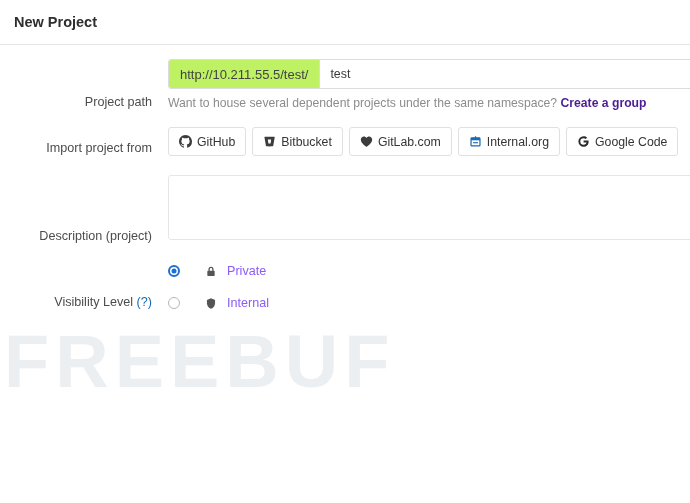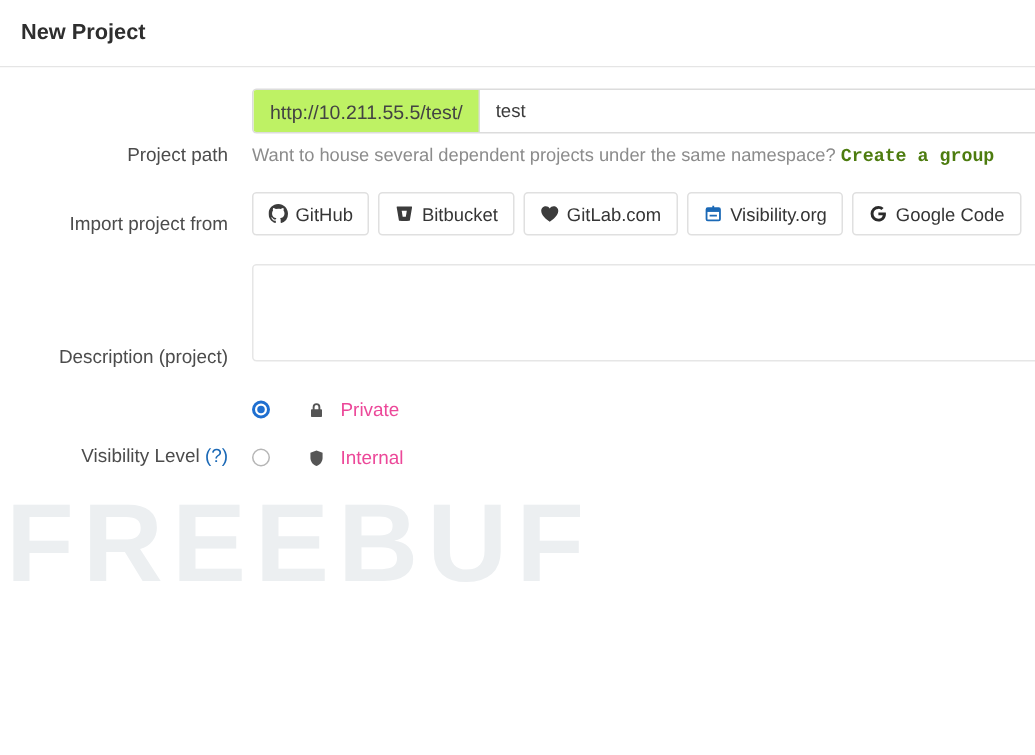--- a/index.html
+++ b/index.html
@@ -113,24 +113,23 @@
     background: #fff;
     min-width: 0;
   }
   .help-text {
     font-size: 12.2px;
     color: #8c8c8c;
     margin-top: 7px;
     white-space: nowrap;
   }
   .help-text a {
-    color: #4d7c0f;
+    color: #4c1d95;
     text-decoration: none;
     font-weight: bold;
-    font-family: Liberation Mono, monospace;
   }
 
   
   .import-row { margin-top: 17px; }
   .btn-group {
     display: flex;
     gap: 6px;
     white-space: nowrap;
   }
   .import-btn {
@@ -207,21 +206,21 @@
   .vis-icon {
     width: 14px; height: 14px;
     display: inline-flex;
     align-items: center;
     justify-content: center;
     margin-right: 9px;
     flex: none;
   }
   .vis-name {
     font-size: 12.6px;
-    color: #ec4899;
+    color: #8b5cf6;
   }
   .vis-desc {
     font-size: 12.5px;
     color: #4a4a4a;
     margin-top: 4px;
     margin-left: 61px;
   }
 
   
   .footer-divider {
@@ -331,21 +330,21 @@
 
           <button class="import-btn">
             <span class="ic">
               <svg width="13" height="13" viewBox="0 0 16 16">
                 <rect x="2.5" y="3.5" width="11" height="10" rx="1" fill="none" stroke="#1b69b6" stroke-width="1.5"></rect>
                 <rect x="2.5" y="3.5" width="11" height="3" fill="#1b69b6"></rect>
                 <path d="M8 1.5v3" stroke="#1b69b6" stroke-width="1.5"></path>
                 <path d="M5 9.5h6" stroke="#1b69b6" stroke-width="1.4"></path>
               </svg>
             </span>
-            <span>Visibility.org</span>
+            <span>Internal.org</span>
           </button>
 
           <button class="import-btn">
             <span class="ic">
               <svg width="13" height="13" viewBox="0 0 16 16" fill="none">
                 <path d="M14.3 8.2c0 3.6-2.5 6.2-6.2 6.2A6.4 6.4 0 0 1 1.7 8a6.4 6.4 0 0 1 6.4-6.4c1.7 0 3.2.63 4.3 1.66l-1.8 1.73A3.6 3.6 0 0 0 8.1 4a4 4 0 0 0 0 8c2.2 0 3.4-1.3 3.6-2.8H8.1V6.9h6.1c.07.4.1.8.1 1.3z" fill="#2b2b2b"></path>
               </svg>
             </span>
             <span>Google Code</span>
           </button>

